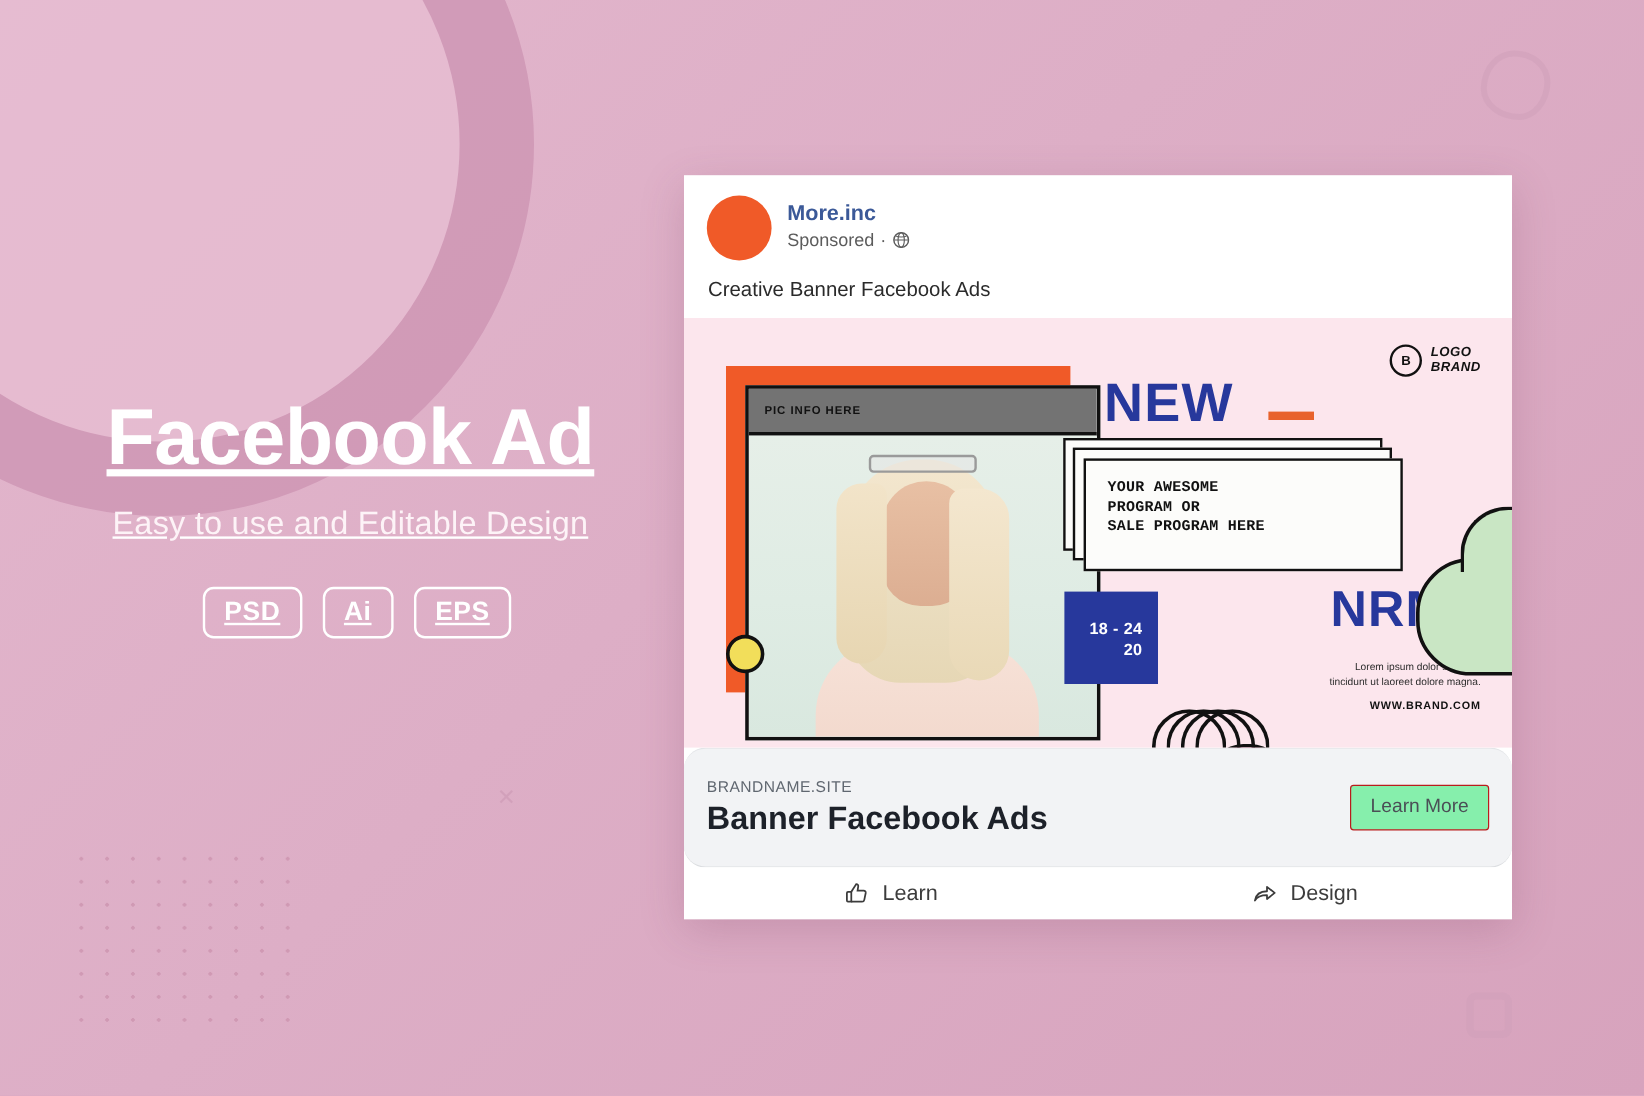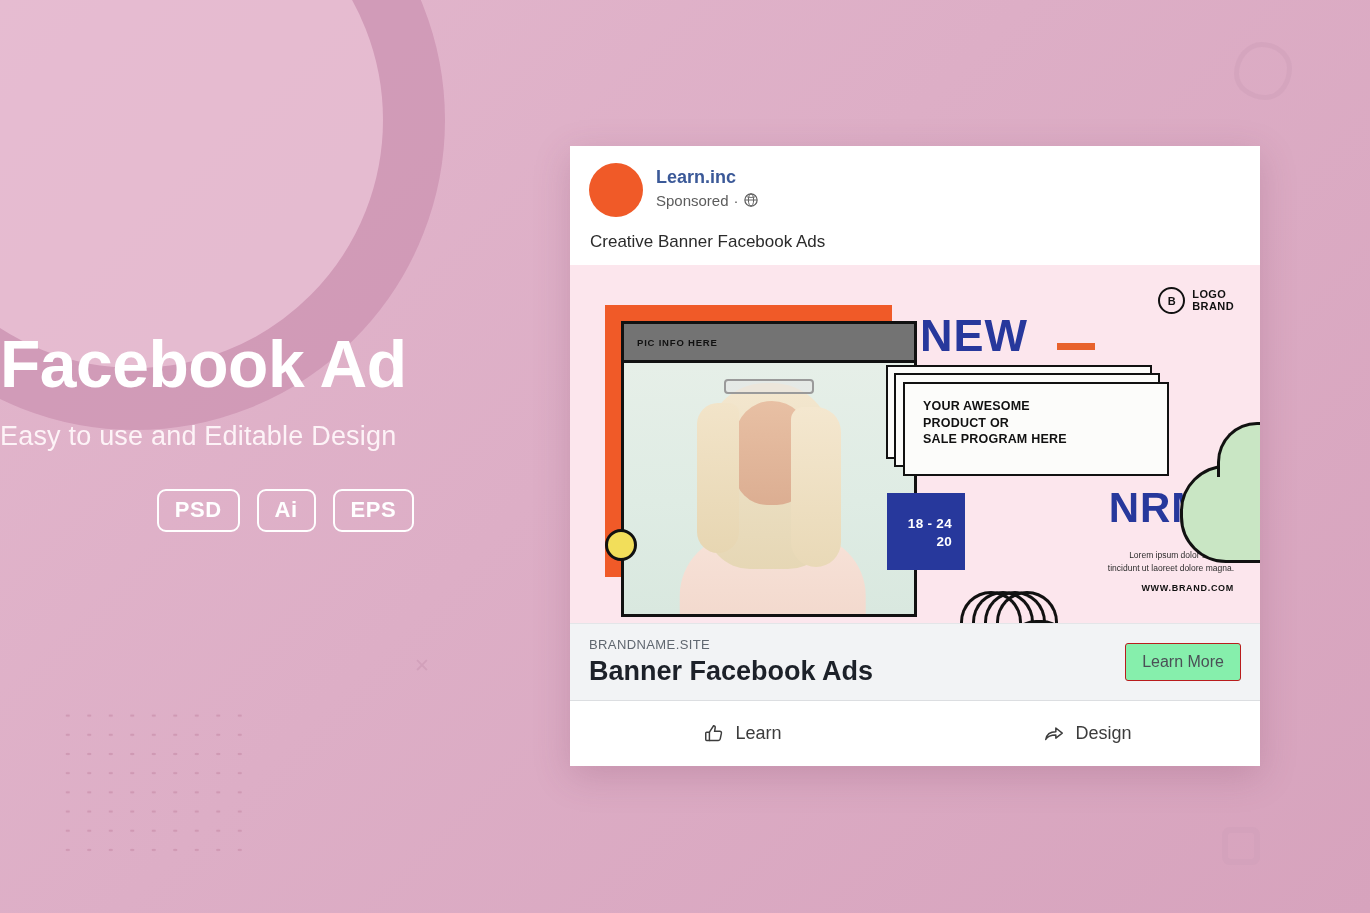--- a/index.html
+++ b/index.html
@@ -39,21 +39,21 @@
     color:#c692ae;font-size:19px;line-height:20px;text-align:center;
   }
   .dotgrid{
     left:57px;top:706px;width:190px;height:155px;
     background-image:radial-gradient(#cb92ad 1.6px, transparent 1.7px);
     background-size:21.5px 19.2px;
     opacity:.75;
   }
 
   
-  .promo{position:absolute;left:0;top:330px;width:560px;text-align:left;color:#fff;}
+  .promo{position:absolute;left:12px;top:330px;width:560px;text-align:center;color:#fff;text-decoration:underline;}
   .promo h1{
     margin:0;font-size:66px;font-weight:700;letter-spacing:-.5px;line-height:1.05;
     color:#ffffff;
   }
   .promo .sub{
     margin-top:22px;font-size:27px;font-weight:300;color:#fdf3f7;letter-spacing:.2px;
   }
   .badges{margin-top:37px;display:flex;justify-content:center;gap:17px;margin-left:11px;}
   .badge{
     border:2.5px solid #fff;border-radius:9px;
@@ -131,33 +131,33 @@
     background:#f2de5a;border:3px solid #111;
   }
   .yellow-dot{top:264px;}
 
   .logo-lock{position:absolute;right:26px;top:22px;display:flex;align-items:center;gap:7px;}
   .logo-circ{
     width:23px;height:23px;border-radius:50%;border:2px solid #111;
     display:flex;align-items:center;justify-content:center;
     font-size:11px;font-weight:700;color:#111;
   }
-  .logo-words{font-size:11px;font-weight:700;line-height:1.08;letter-spacing:.4px;color:#111;}
+  .logo-words{font-size:11px;font-weight:700;line-height:1.08;letter-spacing:.4px;color:#111;font-style:italic;}
 
   .newword{
     position:absolute;left:350px;top:48px;
     font-size:45px;font-weight:800;color:#27389c;letter-spacing:1px;line-height:1;
   }
   .newdash{position:absolute;left:487px;top:78px;width:38px;height:7px;background:#e8622c;}
 
   .cards{position:absolute;left:316px;top:100px;width:280px;height:106px;}
   .cardl{position:absolute;border:2.5px solid #111;background:#fcfcfa;}
   .c1{left:0;top:0;width:262px;height:90px;}
   .c2{left:8px;top:8px;width:262px;height:90px;}
-  .c3{left:17px;top:17px;width:262px;height:90px;}
+  .c3{left:17px;top:17px;width:262px;height:90px;font-family:Liberation Mono, monospace;}
   .c3 .ctext{
     padding:14px 0 0 18px;font-size:12.5px;font-weight:800;color:#111;
     line-height:1.32;letter-spacing:.2px;
   }
 
   .datebox{
     position:absolute;left:317px;top:228px;width:78px;height:77px;background:#27389c;
     color:#fff;font-weight:800;font-size:13.5px;text-align:right;
     padding:22px 13px 0 0;box-sizing:border-box;line-height:1.35;letter-spacing:.3px;
   }
@@ -193,21 +193,21 @@
   }
   .arc.a1{left:0;}.arc.a2{left:12px;}.arc.a3{left:24px;}.arc.a4{left:36px;}
   .pinkhalf{
     position:absolute;left:48px;bottom:0;width:56px;height:30px;
     background:#f4b6d2;border-radius:28px 28px 0 0;border:3px solid #111;border-bottom:none;
   }
 
   
   .cta{
     background:#f2f3f5;border-top:1px solid #e3e5e8;border-bottom:1px solid #dcdee1;
-    padding:13px 19px;display:flex;align-items:center;justify-content:space-between;
+    padding:24px 19px;display:flex;align-items:center;justify-content:space-between;border-radius:18px;
   }
   .cta .dom{font-size:13px;color:#606770;letter-spacing:.4px;text-transform:uppercase;}
   .cta .headline{font-size:27px;font-weight:700;color:#1d2129;margin-top:4px;}
   .learn{
     border:1px solid #b91c1c;background:#86efac;border-radius:3px;
     padding:9px 16px;font-size:16px;color:#4b4f56;cursor:pointer;white-space:nowrap;
   }
 
   
   .actions{flex:1;display:flex;align-items:center;background:#fff;}
@@ -237,21 +237,21 @@
       <div class="badge">EPS</div>
     </div>
   </div>
 
   <div class="fbcard">
 
     <div class="fbhead">
       <div class="fbrow">
         <div class="avatar"></div>
         <div class="who">
-          <div class="brandname">Learn.inc</div>
+          <div class="brandname">More.inc</div>
           <div class="sponsored">
             <span>Sponsored</span>
             <span>·</span>
             <span class="globe">
               <svg width="14" height="14" viewBox="0 0 16 16">
                 <circle cx="8" cy="8" r="7" fill="none" stroke="#5c5c5c" stroke-width="1.4"></circle>
                 <ellipse cx="8" cy="8" rx="3" ry="7" fill="none" stroke="#5c5c5c" stroke-width="1.1"></ellipse>
                 <path d="M1.3 8h13.4" stroke="#5c5c5c" stroke-width="1.1" fill="none"></path>
                 <path d="M3 4.2c2 1.2 8 1.2 10 0" stroke="#5c5c5c" stroke-width="1" fill="none"></path>
               </svg>
@@ -289,21 +289,21 @@
 
       <div class="newword">NEW</div>
       <div class="newdash"></div>
 
       <div class="cards">
         <div class="cardl c1"></div>
         <div class="cardl c2"></div>
         <div class="cardl c3">
           <div class="ctext">
             <div>YOUR AWESOME</div>
-            <div>PRODUCT OR</div>
+            <div>PROGRAM OR</div>
             <div>SALE PROGRAM HERE</div>
           </div>
         </div>
       </div>
 
       <div class="datebox">
         <div>18 - 24</div>
         <div>20</div>
       </div>
 

